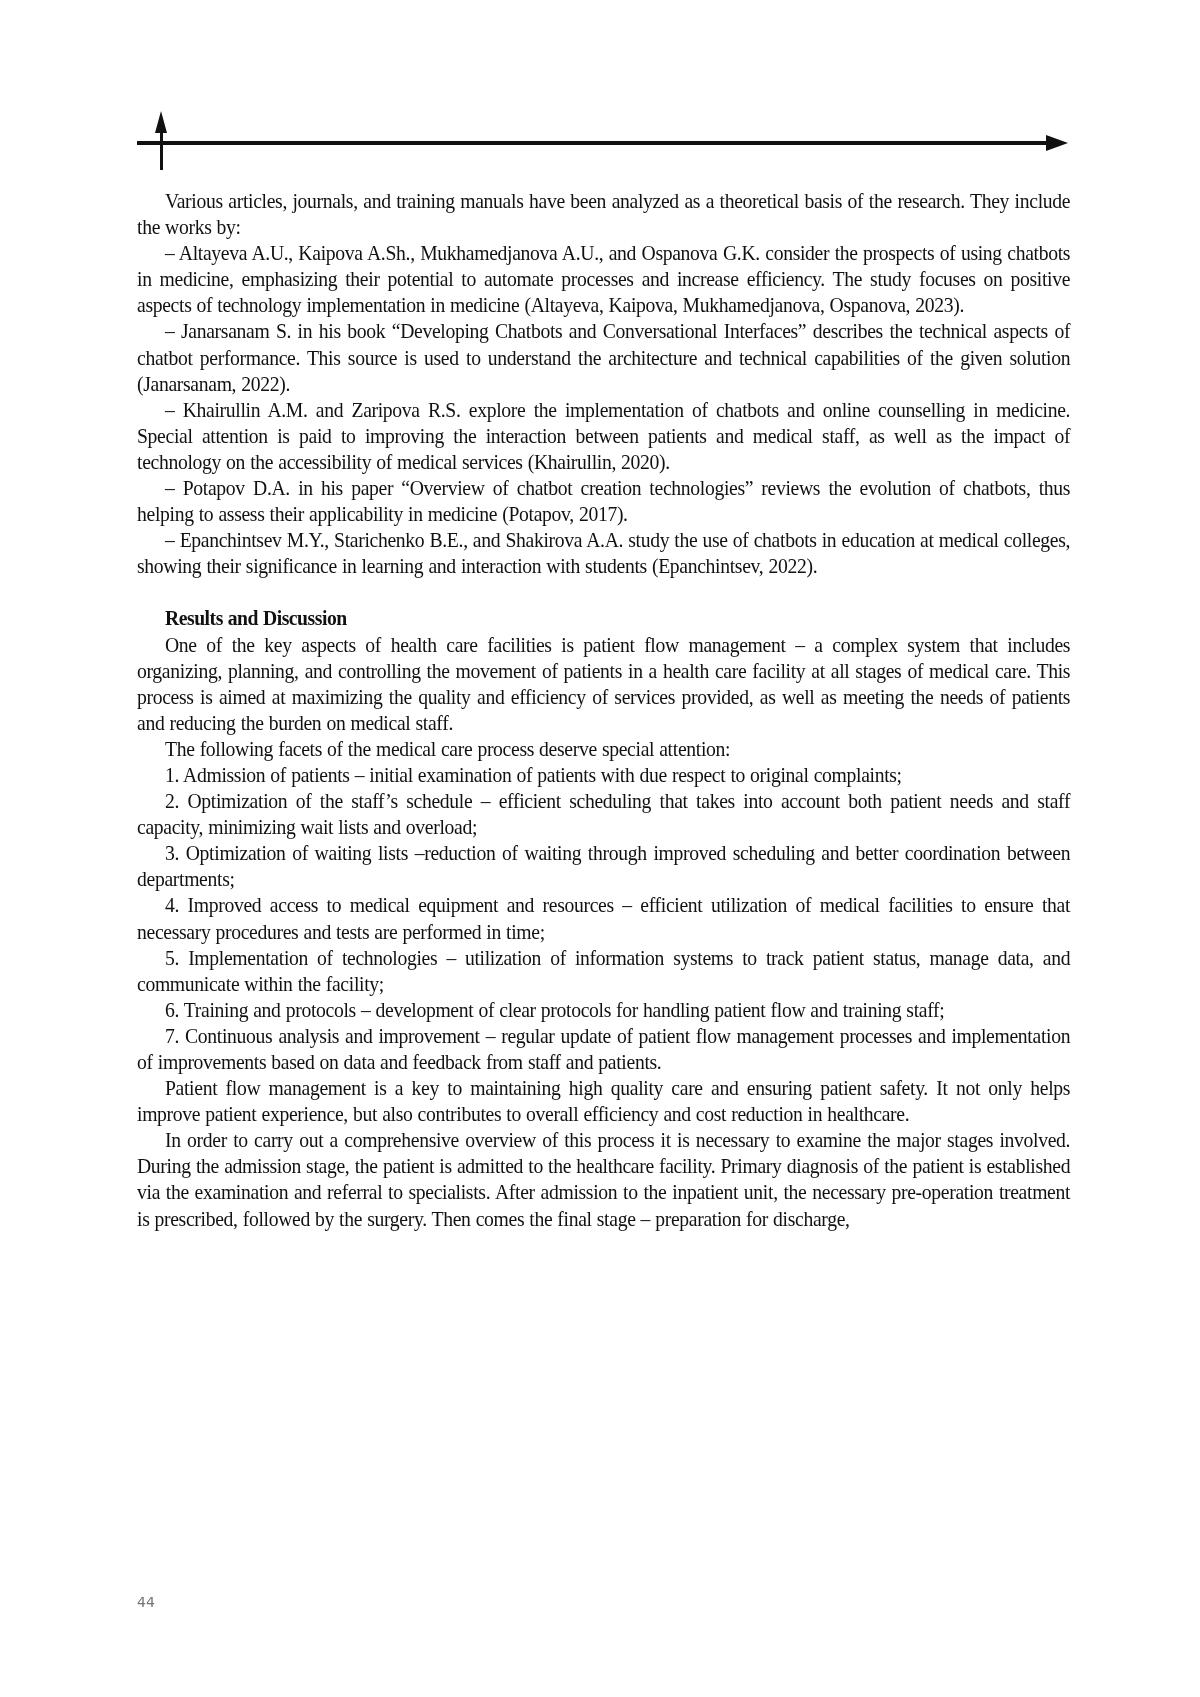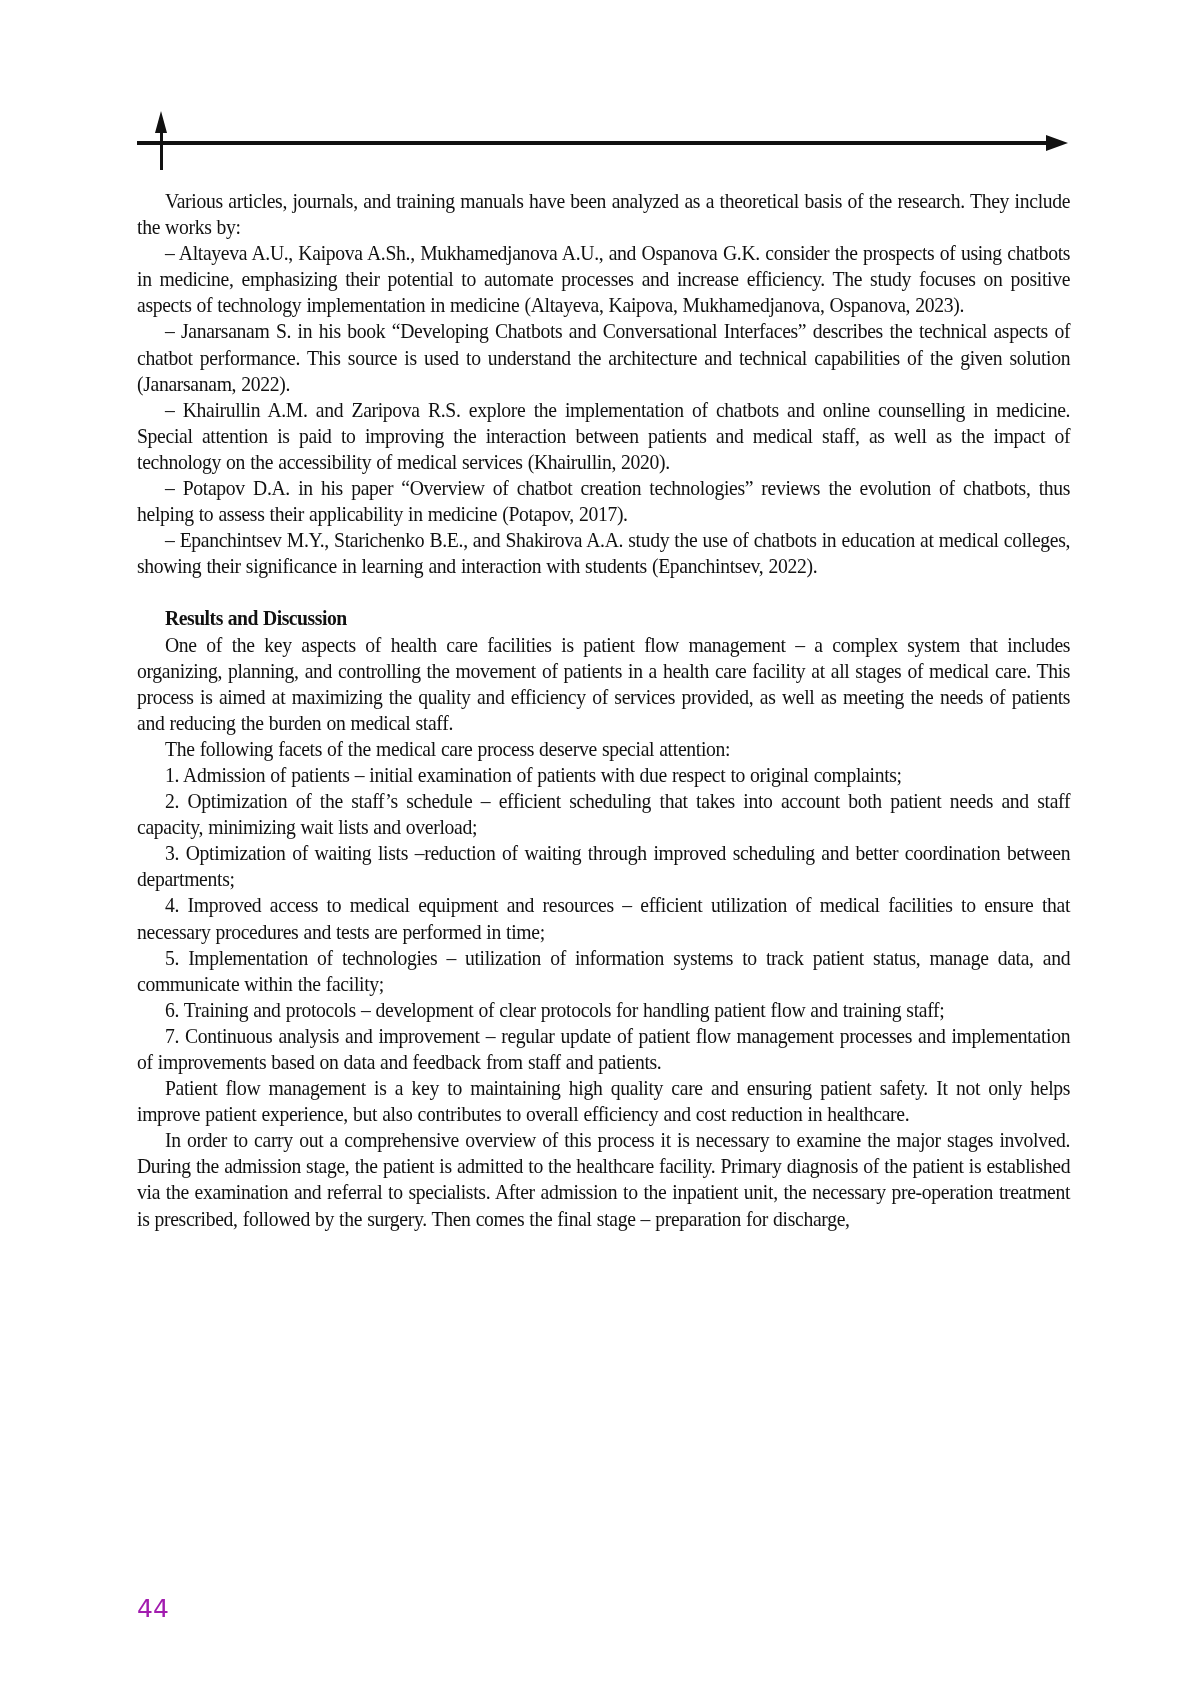--- a/index.html
+++ b/index.html
@@ -28,21 +28,21 @@
       transform: scaleX(0.965); transform-origin: left top;
       width: 967px;
     }
     .content p { margin: 0; text-align: justify; text-indent: 29px; hyphens: manual; }
     .content h2 {
       margin: 26px 0 0 0; font-size: 20.4px; font-weight: bold; text-indent: 29px;
       line-height: 26.1px; letter-spacing: -0.5px;
     }
     .page-number {
       position: absolute; left: 137px; top: 1594px;
-      font-family: "DejaVu Sans", "Liberation Sans", sans-serif; font-size: 25px; color: #a21caf;
+      font-family: "DejaVu Sans", "Liberation Sans", sans-serif; font-size: 14px; color: #737373;
     }
   </style>
 </head>
 <body>
 
 <div>
   <div class="rule-bar"></div>
   <div class="rule-arrowhead"></div>
   <div class="rule-post"></div>
   <div class="rule-post-head"></div>

